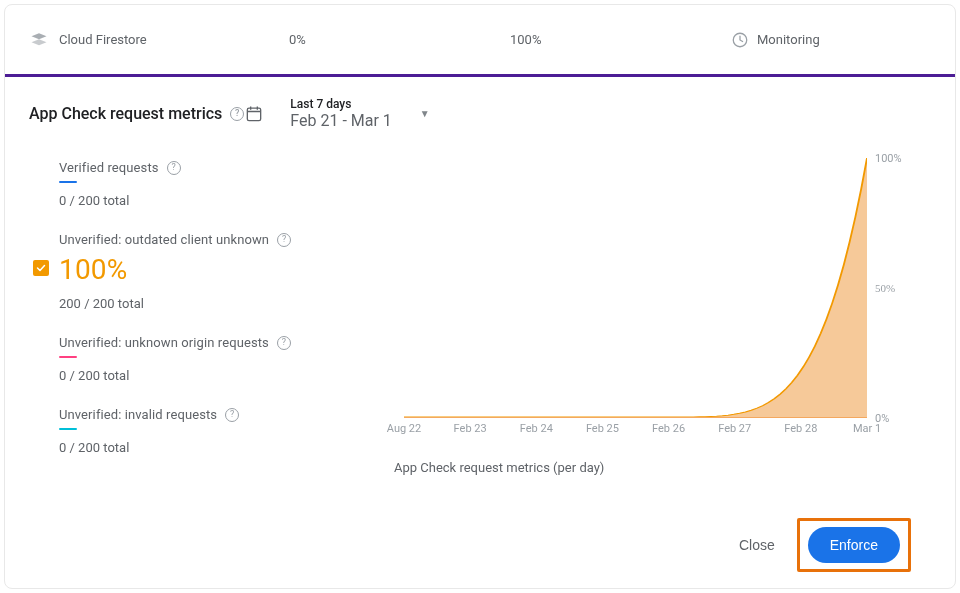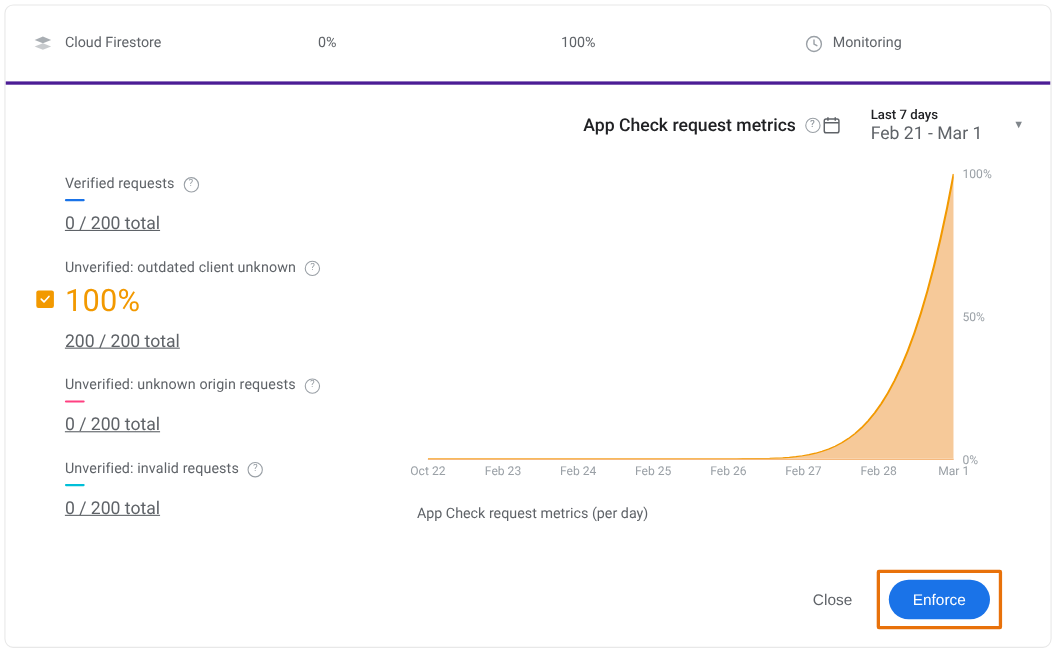--- a/index.html
+++ b/index.html
@@ -37,21 +37,21 @@
     
     .body {
       padding: 20px 24px 0 24px;
       display: flex;
       flex-direction: column;
       height: calc(100% - 72px);
     }
     .title-row {
       display: flex;
       align-items: center;
-      justify-content: flex-end;
+      justify-content: flex-start;
       margin-bottom: 18px;
     }
     .title-row h2 {
       font-size: 16px;
       font-weight: 500;
       color: #202124;
       display: flex;
       align-items: center;
       gap: 8px;
     }
@@ -75,21 +75,21 @@
       cursor: pointer;
     }
     .date-range .texts .ln1 { font-size: 12px; font-weight: 500; color: #202124; }
     .date-range .texts .ln2 { font-size: 16px; color: #5f6368; }
     .date-range .calendar-icon { width: 20px; height: 20px; color: #5f6368; }
     .date-range .arrow { color: #80868b; font-size: 10px; margin-left: 2px; }
 
     .columns {
       display: flex;
       flex: 1;
-      gap: 0px;
+      gap: 15px;
       min-height: 0;
     }
     .left {
       width: 350px;
       padding-left: 6px;
     }
     .metric {
       padding: 12px 0 12px 24px;
       position: relative;
     }
@@ -103,23 +103,22 @@
       letter-spacing: 0.1px;
     }
     .metric .swatch {
       width: 18px;
       height: 2px;
       border-radius: 1px;
       margin-bottom: 8px;
     }
     .metric .total {
       color: #5f6368;
-      font-size: 16px;
+      font-size: 13px;
       margin-top: 10px;
-      text-decoration: underline;
     }
     .metric .bignum {
       font-size: 28px;
       font-weight: 400;
       letter-spacing: 0.2px;
     }
     .metric .check {
       position: absolute;
       left: -2px;
       top: 40px;
@@ -311,25 +310,25 @@
         <div class="chart-box">
           <div class="plot">
             <svg viewBox="0 0 100 100" preserveAspectRatio="none" style="width:100%;height:100%;display:block;">
               <path id="area-path" fill="#f4bf87" fill-opacity="0.85" stroke="none" d="M0.00 100.00 L1.25 100.00 L2.50 100.00 L3.75 100.00 L5.00 100.00 L6.25 100.00 L7.50 100.00 L8.75 100.00 L10.00 100.00 L11.25 100.00 L12.50 100.00 L13.75 100.00 L15.00 100.00 L16.25 100.00 L17.50 100.00 L18.75 100.00 L20.00 100.00 L21.25 100.00 L22.50 100.00 L23.75 100.00 L25.00 100.00 L26.25 100.00 L27.50 100.00 L28.75 100.00 L30.00 100.00 L31.25 100.00 L32.50 100.00 L33.75 100.00 L35.00 100.00 L36.25 100.00 L37.50 100.00 L38.75 100.00 L40.00 100.00 L41.25 100.00 L42.50 100.00 L43.75 100.00 L45.00 100.00 L46.25 100.00 L47.50 100.00 L48.75 100.00 L50.00 100.00 L51.25 100.00 L52.50 100.00 L53.75 100.00 L55.00 100.00 L56.25 100.00 L57.50 100.00 L58.75 100.00 L60.00 99.99 L61.25 99.99 L62.50 99.97 L63.75 99.94 L65.00 99.89 L66.25 99.80 L67.50 99.69 L68.75 99.52 L70.00 99.29 L71.25 98.98 L72.50 98.57 L73.75 98.05 L75.00 97.40 L76.25 96.58 L77.50 95.58 L78.75 94.36 L80.00 92.90 L81.25 91.16 L82.50 89.10 L83.75 86.68 L85.00 83.87 L86.25 80.62 L87.50 76.88 L88.75 72.60 L90.00 67.73 L91.25 62.21 L92.50 55.98 L93.75 48.98 L95.00 41.14 L96.25 32.40 L97.50 22.68 L98.75 11.91 L100.00 0.00 L 100 100 L 0 100 Z"></path>
               <path id="line-path" fill="none" stroke="#f29900" stroke-width="0.4" d="M0.00 100.00 L1.25 100.00 L2.50 100.00 L3.75 100.00 L5.00 100.00 L6.25 100.00 L7.50 100.00 L8.75 100.00 L10.00 100.00 L11.25 100.00 L12.50 100.00 L13.75 100.00 L15.00 100.00 L16.25 100.00 L17.50 100.00 L18.75 100.00 L20.00 100.00 L21.25 100.00 L22.50 100.00 L23.75 100.00 L25.00 100.00 L26.25 100.00 L27.50 100.00 L28.75 100.00 L30.00 100.00 L31.25 100.00 L32.50 100.00 L33.75 100.00 L35.00 100.00 L36.25 100.00 L37.50 100.00 L38.75 100.00 L40.00 100.00 L41.25 100.00 L42.50 100.00 L43.75 100.00 L45.00 100.00 L46.25 100.00 L47.50 100.00 L48.75 100.00 L50.00 100.00 L51.25 100.00 L52.50 100.00 L53.75 100.00 L55.00 100.00 L56.25 100.00 L57.50 100.00 L58.75 100.00 L60.00 99.99 L61.25 99.99 L62.50 99.97 L63.75 99.94 L65.00 99.89 L66.25 99.80 L67.50 99.69 L68.75 99.52 L70.00 99.29 L71.25 98.98 L72.50 98.57 L73.75 98.05 L75.00 97.40 L76.25 96.58 L77.50 95.58 L78.75 94.36 L80.00 92.90 L81.25 91.16 L82.50 89.10 L83.75 86.68 L85.00 83.87 L86.25 80.62 L87.50 76.88 L88.75 72.60 L90.00 67.73 L91.25 62.21 L92.50 55.98 L93.75 48.98 L95.00 41.14 L96.25 32.40 L97.50 22.68 L98.75 11.91 L100.00 0.00 "></path>
               <path id="baseline" d="M0 100 L100 100"></path>
             </svg>
           </div>
           <div class="yticks" id="yticks">
               <span style="top: 0%;">100%</span>
-              <span style="top: 50%;">50%</span>
+              <span style="top: 50%; font-family: Liberation Serif, serif;">50%</span>
               <span style="top: 100%;">0%</span>
             </div>
           <div class="xticks" id="xticks">
-              <span style="left: 0%;">Oct 22</span>
+              <span style="left: 0%;">Aug 22</span>
               <span style="left: 14.2857%;">Feb 23</span>
               <span style="left: 28.5714%;">Feb 24</span>
               <span style="left: 42.8571%;">Feb 25</span>
               <span style="left: 57.1429%;">Feb 26</span>
               <span style="left: 71.4286%;">Feb 27</span>
               <span style="left: 85.7143%;">Feb 28</span>
               <span style="left: 100%;">Mar 1</span>
             </div>
         </div>
         <div class="chart-caption">App Check request metrics (per day)</div>

